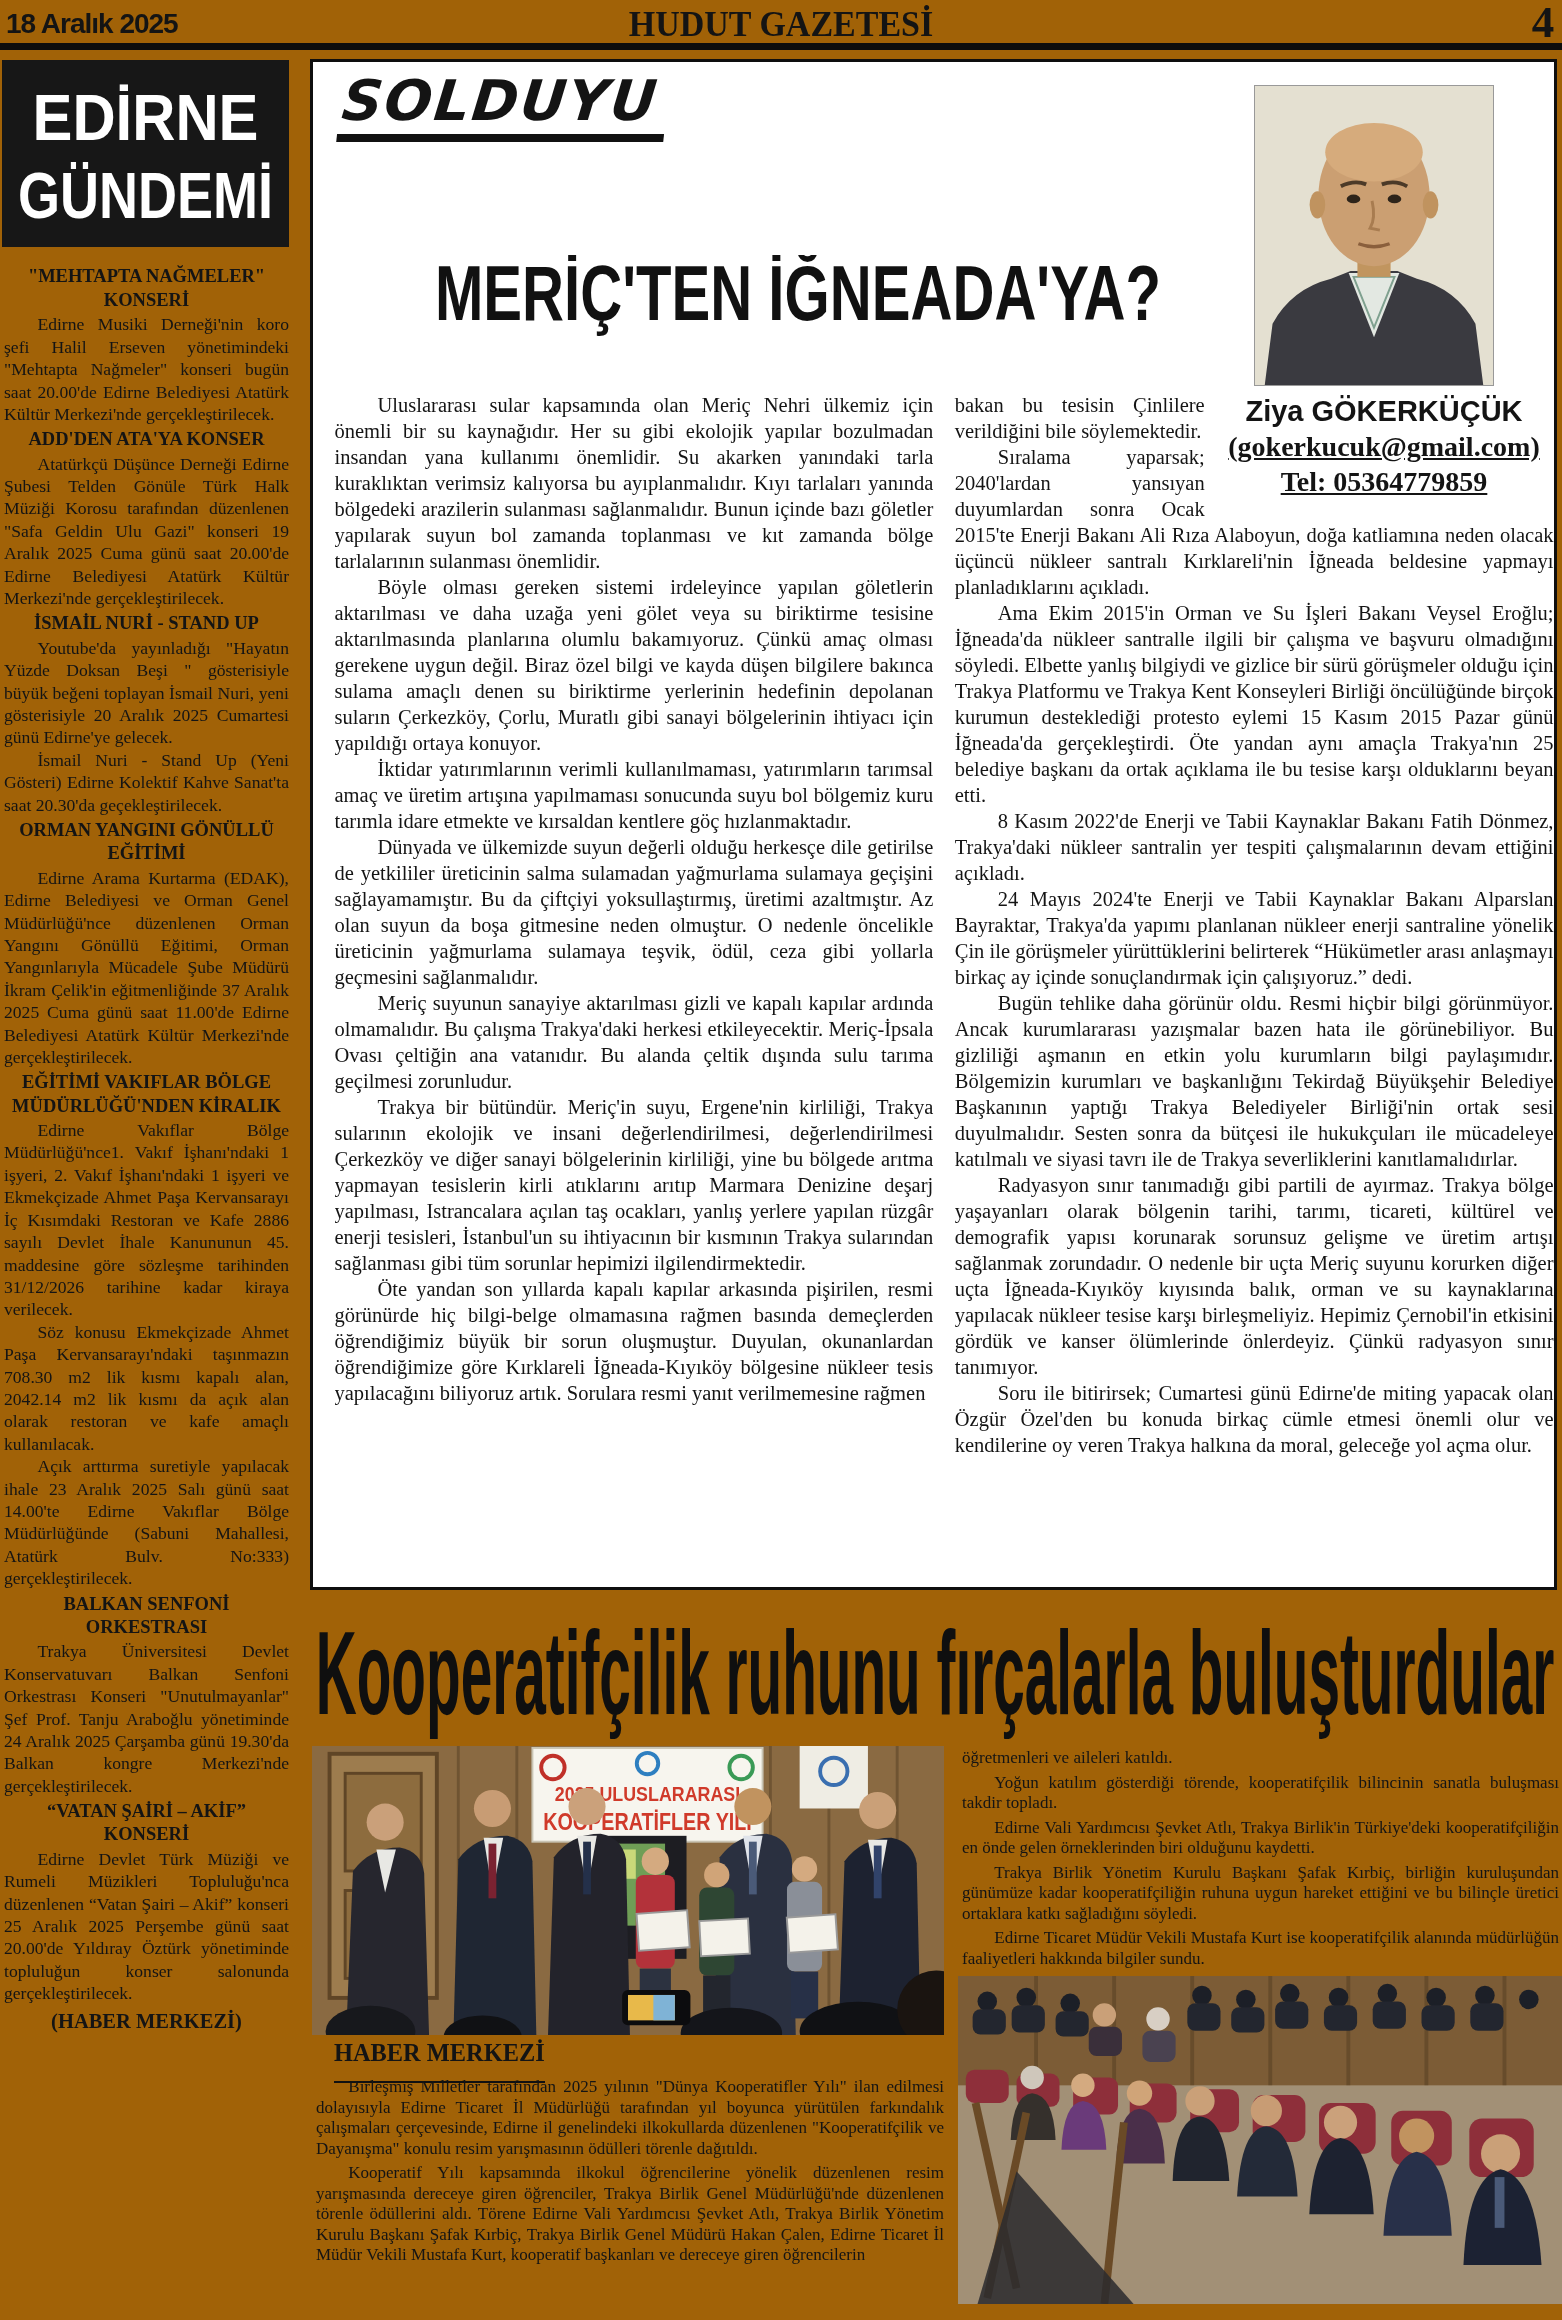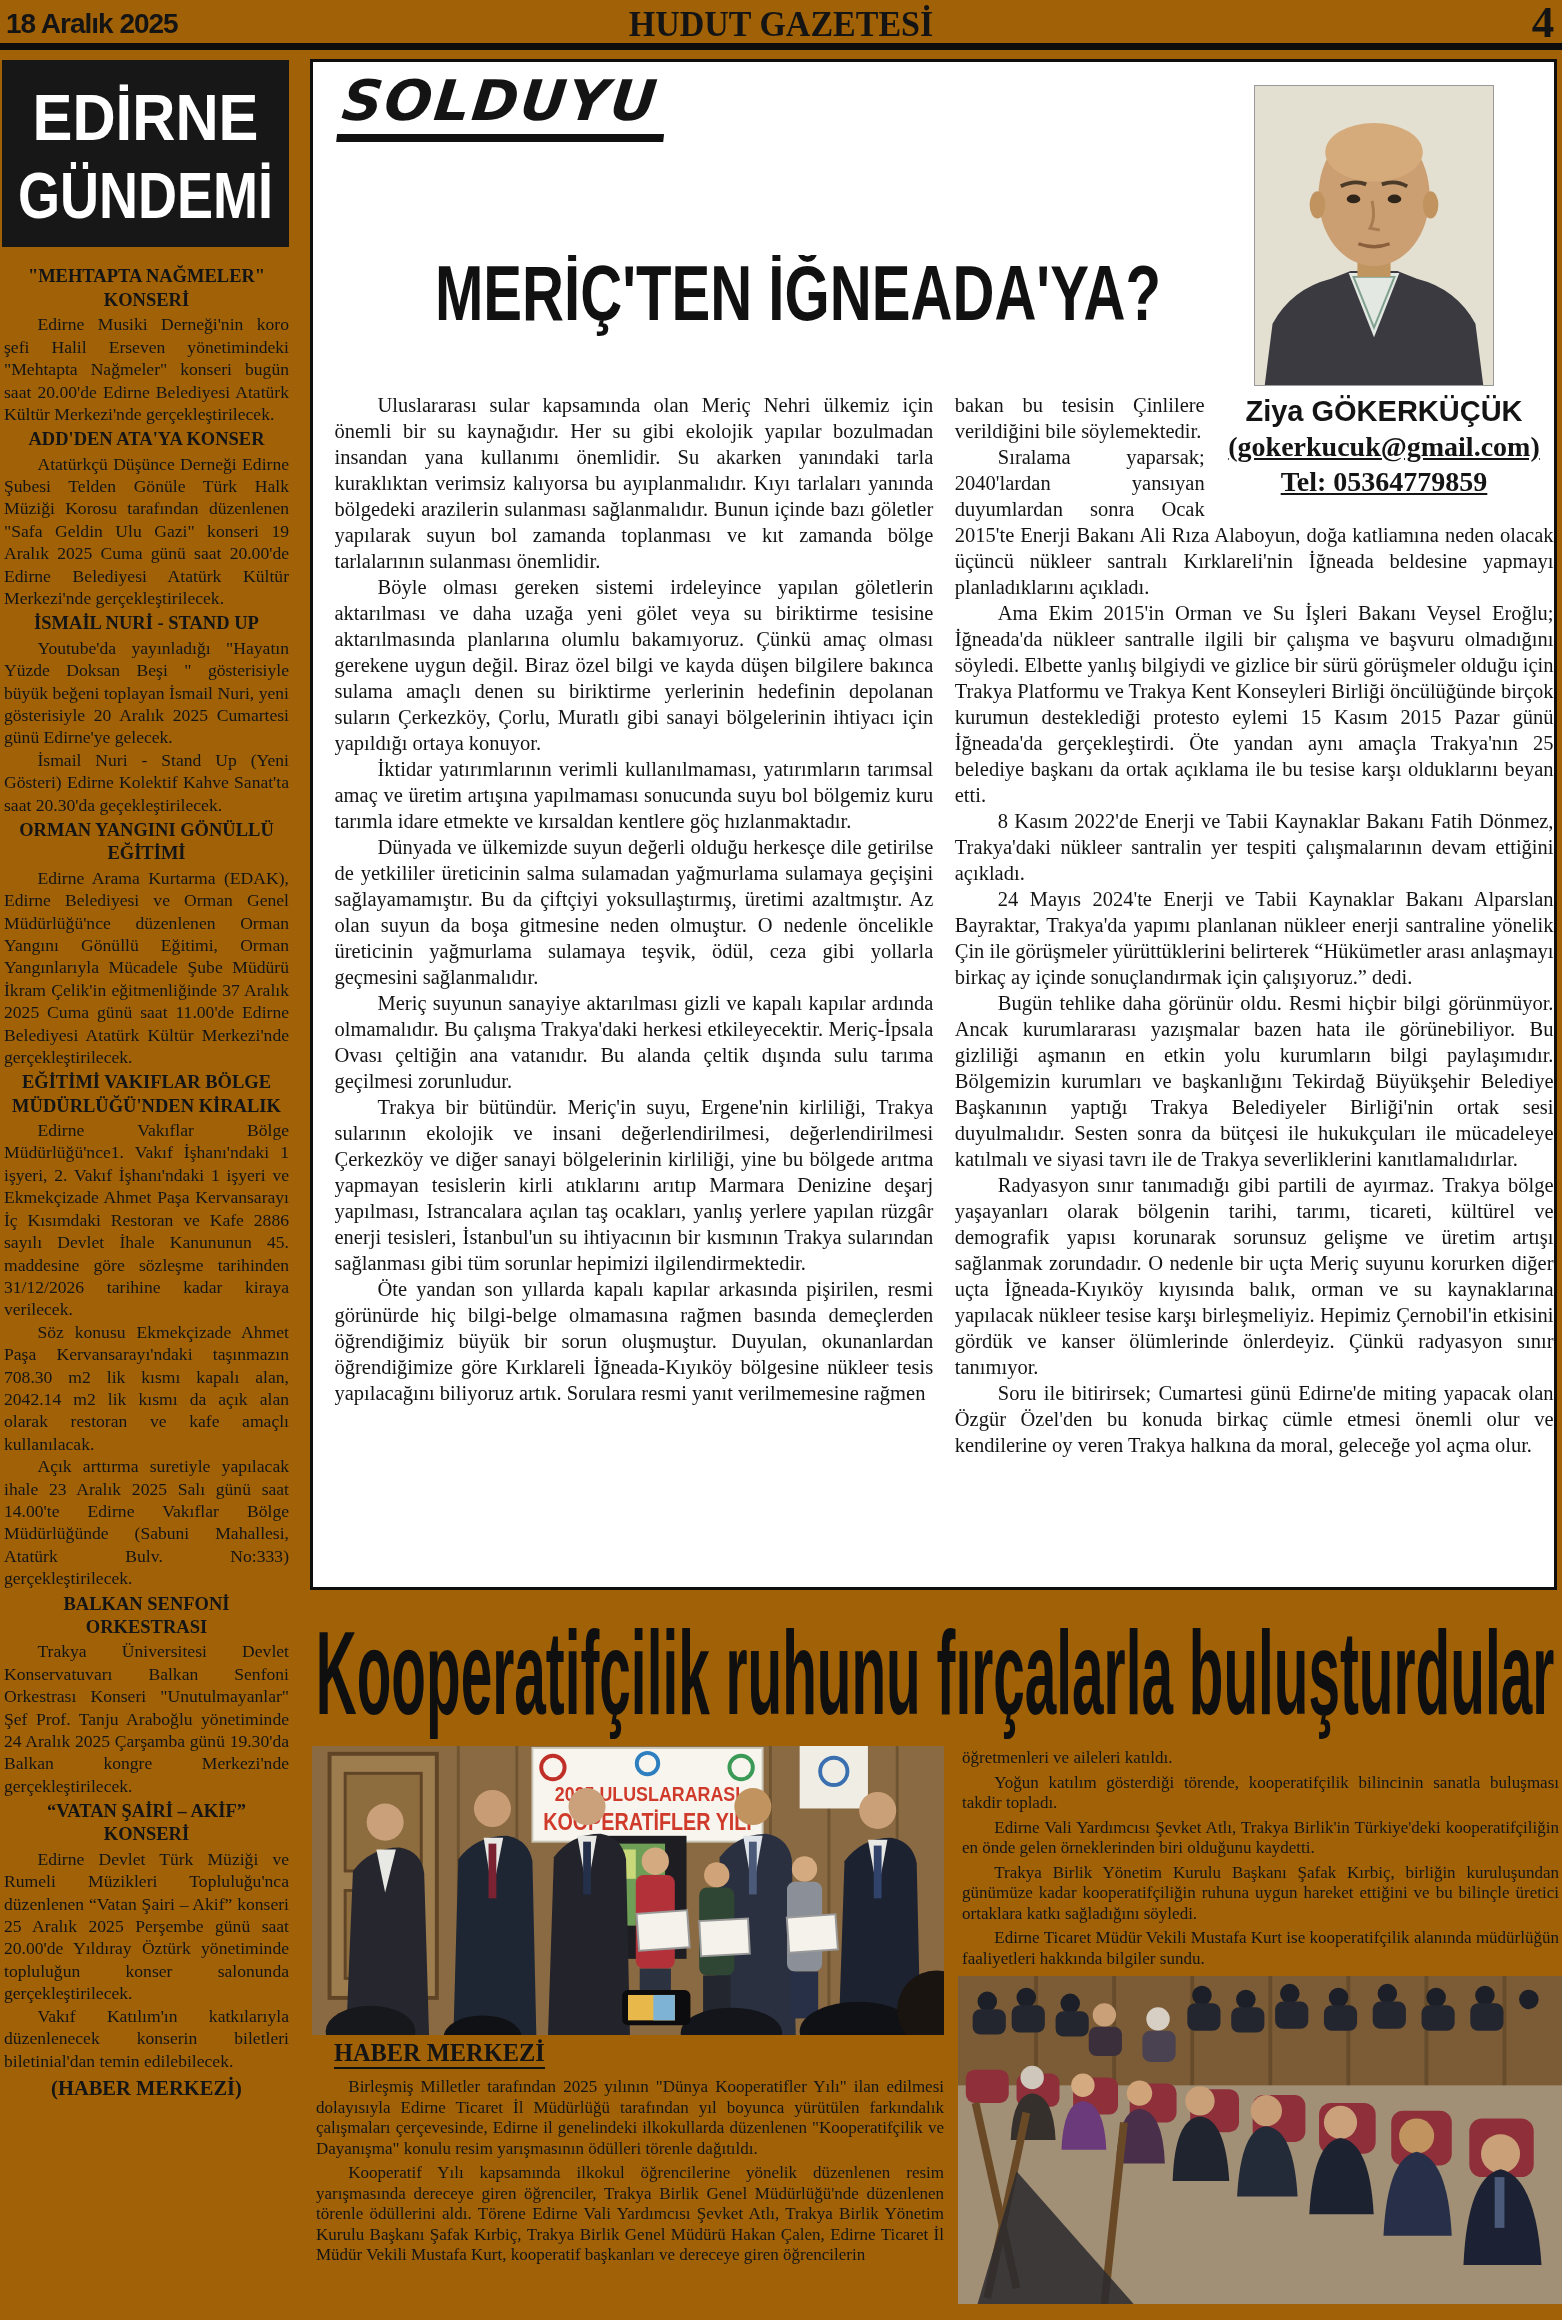--- a/index.html
+++ b/index.html
@@ -28,21 +28,21 @@
   .mcol{width:599px;font:20.5px/26px "Liberation Serif",serif;}
   .mcol p{margin:0;text-align:justify;text-indent:2.1em;}
   .mcol p.cont{text-indent:0;}
   .author-float{float:right;width:339px;padding:2px 0 9.8px 9.8px;text-align:center;}
   .a-name{font:bold 29px/35px "Liberation Sans",sans-serif;letter-spacing:0px;}
   .a-mail,.a-tel{font:bold 28px/35px "Liberation Serif",serif;text-decoration:underline;}
   
   .bigheadsvg{position:absolute;left:308px;top:1601px;}
   .photo1{position:absolute;left:312px;top:1746px;width:632px;height:289px;}
   .caption{position:absolute;left:334px;top:2038px;font:bold 24.4px/29px "Liberation Serif",serif;
-           border-bottom:2.9px solid #111;padding-bottom:0;}
+           border-bottom:2.9px solid #111;padding-bottom:14px;}
   .bltext{position:absolute;left:312px;top:2073px;width:636px;height:244px;overflow:hidden;
           font:17px/20.5px "Liberation Serif",serif;}
   .bltext p,.brtext p{margin:4px;text-align:justify;text-indent:1.9em;}
   .brtext{position:absolute;left:958px;top:1744px;width:605px;height:230px;overflow:hidden;
           font:17px/20.5px "Liberation Serif",serif;}
   .brtext p.cont{text-indent:0;}
   .photo2{position:absolute;left:958px;top:1976px;width:605px;height:328px;}
 </style>
 </head>
 <body>
@@ -73,21 +73,20 @@
       <div class="sb-h">ORMAN YANGINI GÖNÜLLÜ EĞİTİMİ</div>
       <p>Edirne Arama Kurtarma (EDAK), Edirne Belediyesi ve Orman Genel Müdürlüğü'nce düzenlenen Orman Yangını Gönüllü Eğitimi, Orman Yangınlarıyla Mücadele Şube Müdürü İkram Çelik'in eğitmenliğinde 37 Aralık 2025 Cuma günü saat 11.00'de Edirne Belediyesi Atatürk Kültür Merkezi'nde gerçekleştirilecek.</p>
       <div class="sb-h">EĞİTİMİ VAKIFLAR BÖLGE MÜDÜRLÜĞÜ'NDEN KİRALIK</div>
       <p>Edirne Vakıflar Bölge Müdürlüğü'nce1. Vakıf İşhanı'ndaki 1 işyeri, 2. Vakıf İşhanı'ndaki 1 işyeri ve Ekmekçizade Ahmet Paşa Kervansarayı İç Kısımdaki Restoran ve Kafe  2886 sayılı Devlet İhale Kanununun 45. maddesine göre sözleşme tarihinden 31/12/2026 tarihine kadar kiraya verilecek.</p>
       <p>Söz konusu Ekmekçizade Ahmet Paşa Kervansarayı'ndaki taşınmazın 708.30 m2 lik kısmı kapalı alan, 2042.14 m2 lik kısmı da açık alan olarak restoran ve kafe amaçlı kullanılacak.</p>
       <p>Açık arttırma suretiyle yapılacak ihale 23 Aralık 2025 Salı günü saat 14.00'te Edirne Vakıflar Bölge Müdürlüğünde (Sabuni Mahallesi, Atatürk Bulv. No:333) gerçekleştirilecek.</p>
       <div class="sb-h">BALKAN SENFONİ ORKESTRASI</div>
       <p>Trakya Üniversitesi Devlet Konservatuvarı Balkan Senfoni Orkestrası Konseri "Unutulmayanlar" Şef Prof. Tanju Araboğlu yönetiminde 24 Aralık 2025 Çarşamba günü 19.30'da Balkan kongre Merkezi'nde gerçekleştirilecek.</p>
       <div class="sb-h">“VATAN ŞAİRİ – AKİF” KONSERİ</div>
       <p>Edirne Devlet Türk Müziği ve Rumeli Müzikleri Topluluğu'nca düzenlenen “Vatan Şairi – Akif” konseri 25 Aralık 2025 Perşembe günü saat 20.00'de Yıldıray Öztürk yönetiminde topluluğun konser salonunda gerçekleştirilecek.</p>
-      <p>Vakıf Katılım'ın katkılarıyla düzenlenecek konserin biletleri biletinial'dan temin edilebilecek.</p>
       <div class="sb-foot">(HABER MERKEZİ)</div>
     </div>
   </div>
 
   <div class="mainbox">
     <div class="solduyu">SOLDUYU</div>
 
     <svg class="headsvg" width="926" height="90" viewBox="0 0 950 92">
       <text x="475" y="66" text-anchor="middle" textLength="745" lengthAdjust="spacingAndGlyphs" font-family="Liberation Sans, sans-serif" font-weight="bold" font-size="80" fill="#111">MERİÇ'TEN İĞNEADA'YA?</text>
     </svg>

